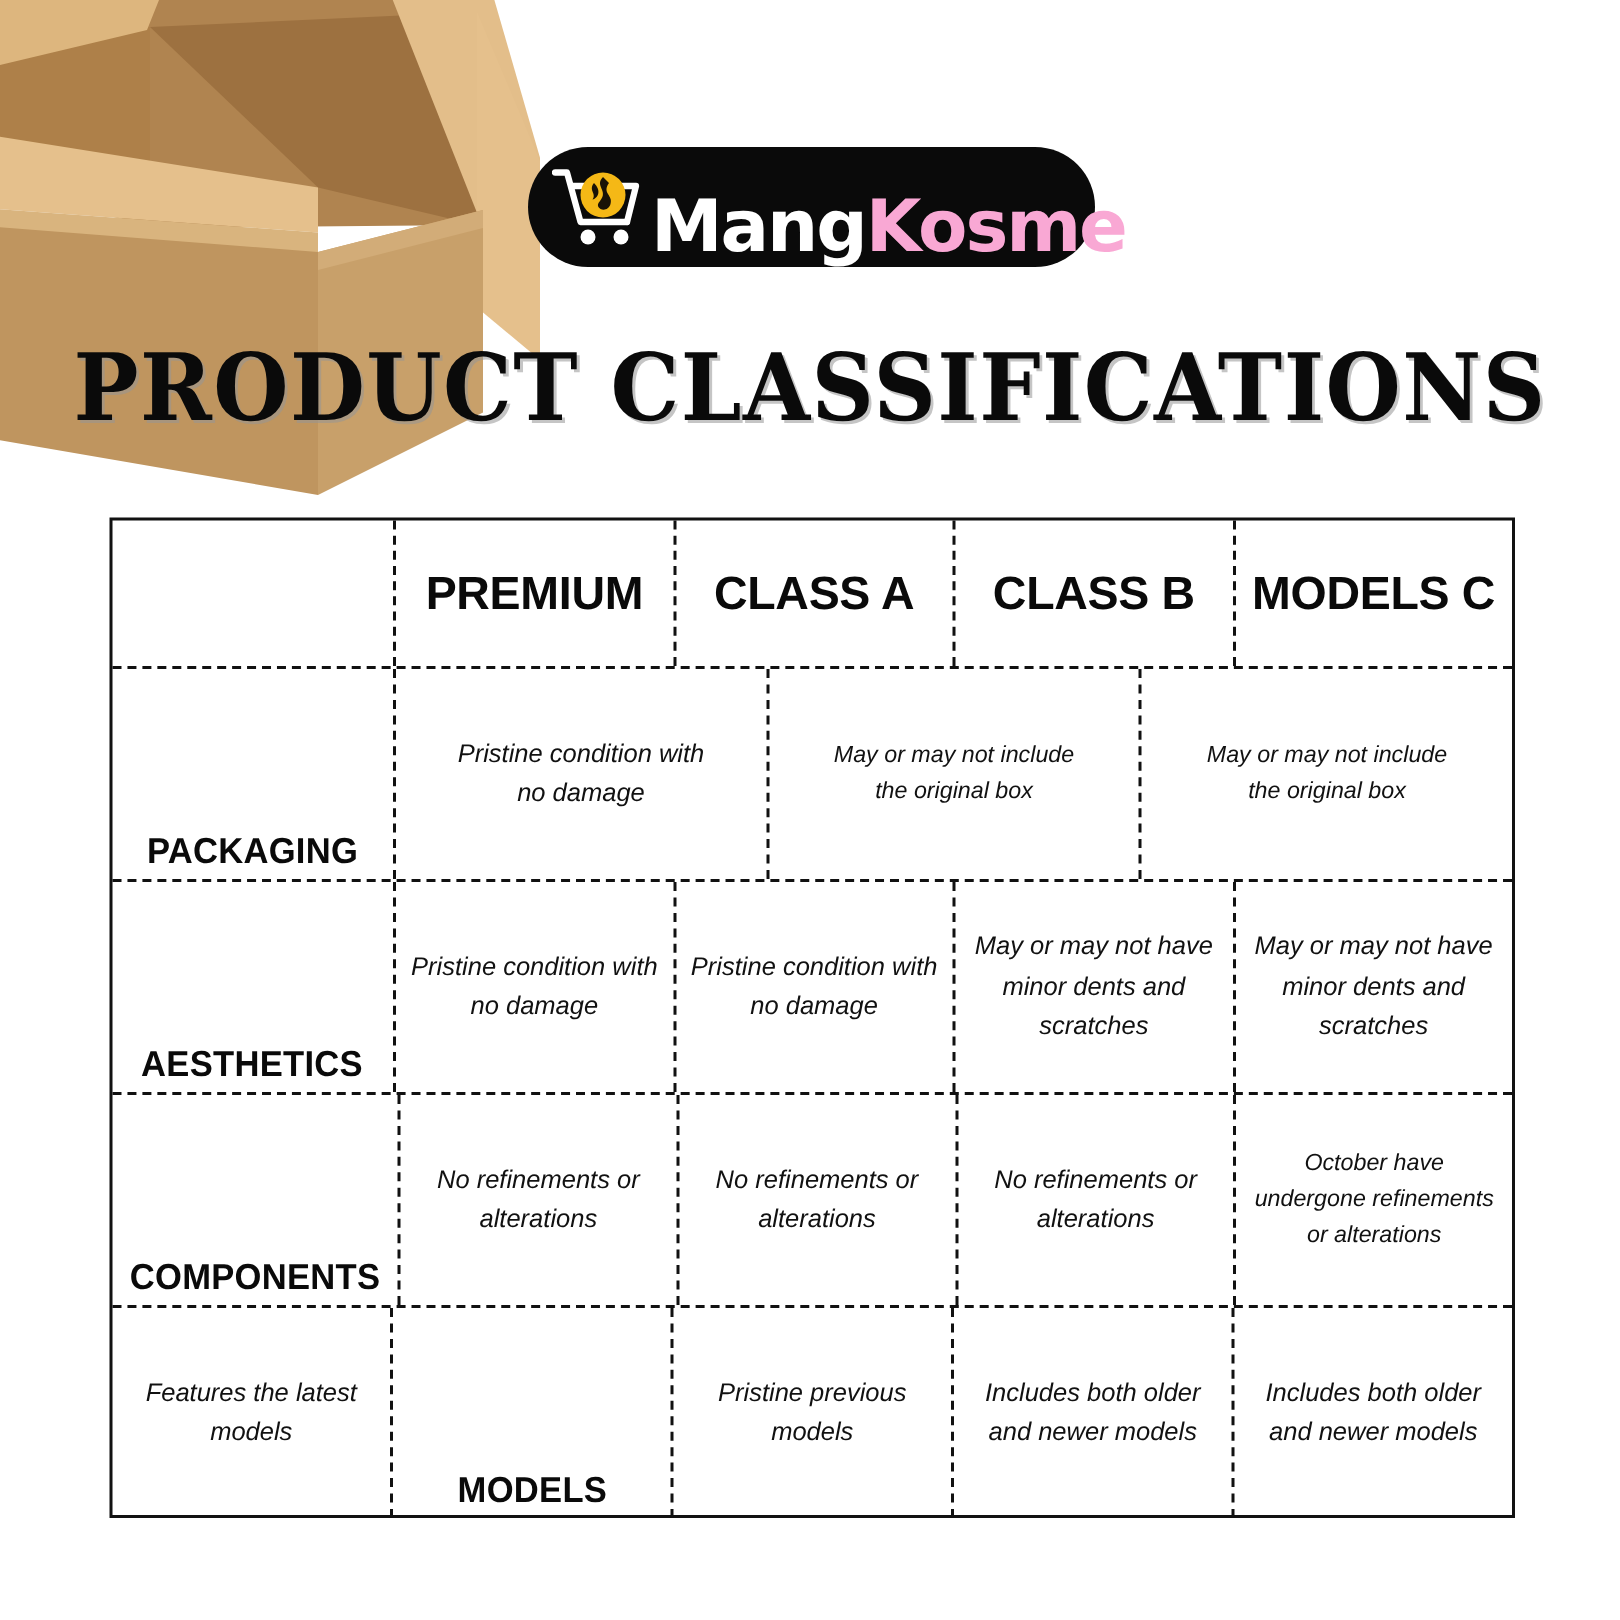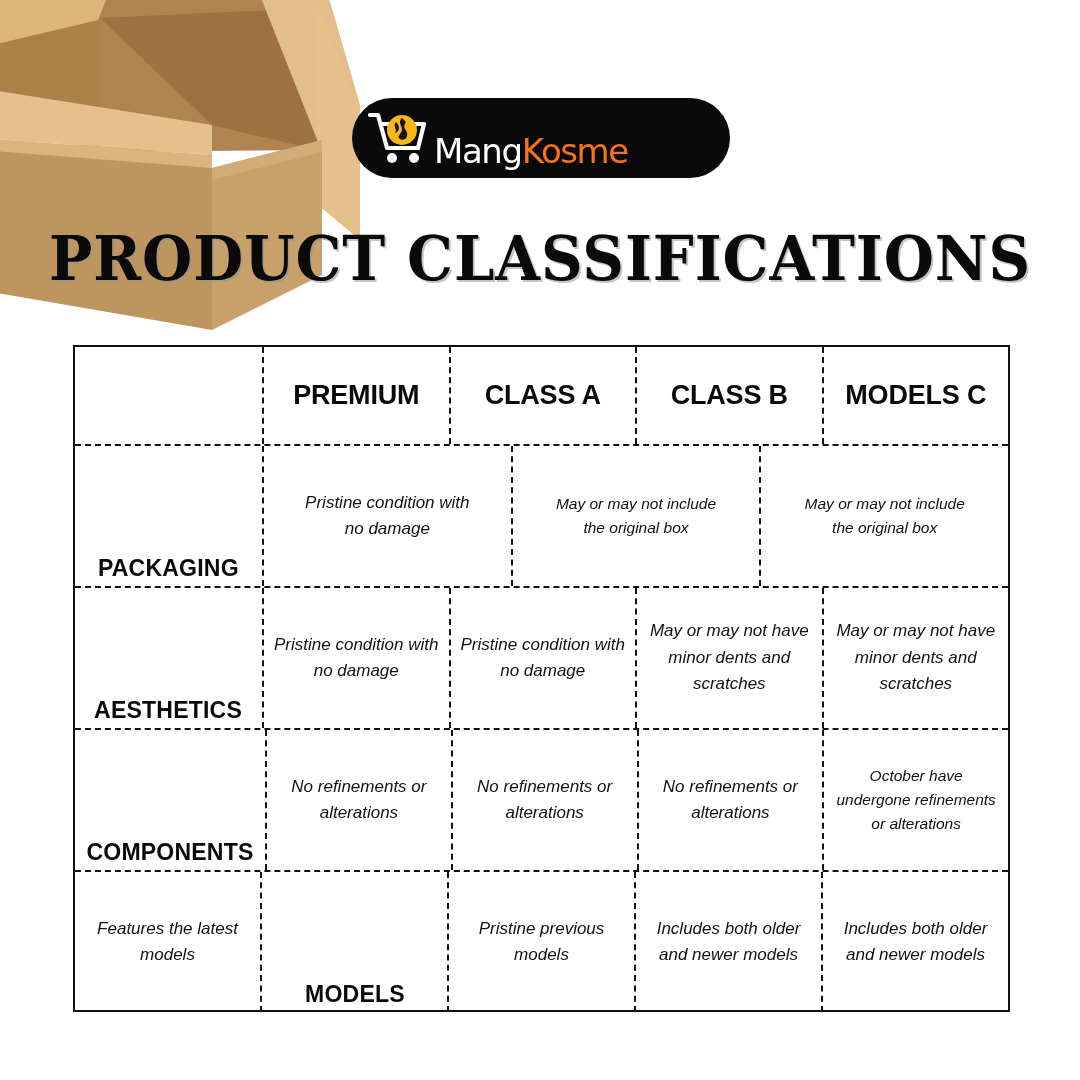--- a/index.html
+++ b/index.html
@@ -41,28 +41,28 @@
     box-sizing: border-box;
   }
   #cart-icon {
     width: 62px;
     height: 56px;
     flex: 0 0 auto;
     margin-right: 4px;
   }
   .logo-word {
     font-family: "DejaVu Sans", sans-serif;
-    font-weight: normal;
-    font-size: 34px;
+    font-weight: bold;
+    font-size: 48px;
     letter-spacing: -1.4px;
     line-height: 1;
     margin-top: 25px;
   }
   #logo-mang { color: #ffffff; }
-  #logo-kosme { color: #f97316; }
+  #logo-kosme { color: #f9a8d4; }
 
   
   #page-title {
     position: absolute;
     left: 0;
     top: 222px;
     width: 1080px;
     text-align: center;
     font-family: "DejaVu Serif", serif;
     font-weight: bold;
@@ -112,21 +112,21 @@
     font-family: "Liberation Sans", sans-serif;
     font-weight: bold;
     font-size: 24px;
     letter-spacing: 0.2px;
     color: #0a0a0a;
     transform: scaleX(0.96);
   }
   .colheader {
     font-family: "Liberation Sans", sans-serif;
     font-weight: bold;
-    font-size: 27px;
+    font-size: 31px;
     letter-spacing: -0.2px;
     color: #0a0a0a;
   }
   .celltext {
     font-family: "Liberation Sans", sans-serif;
     font-style: italic;
     font-size: 17px;
     line-height: 1.55;
     color: #111111;
     max-width: 170px;

